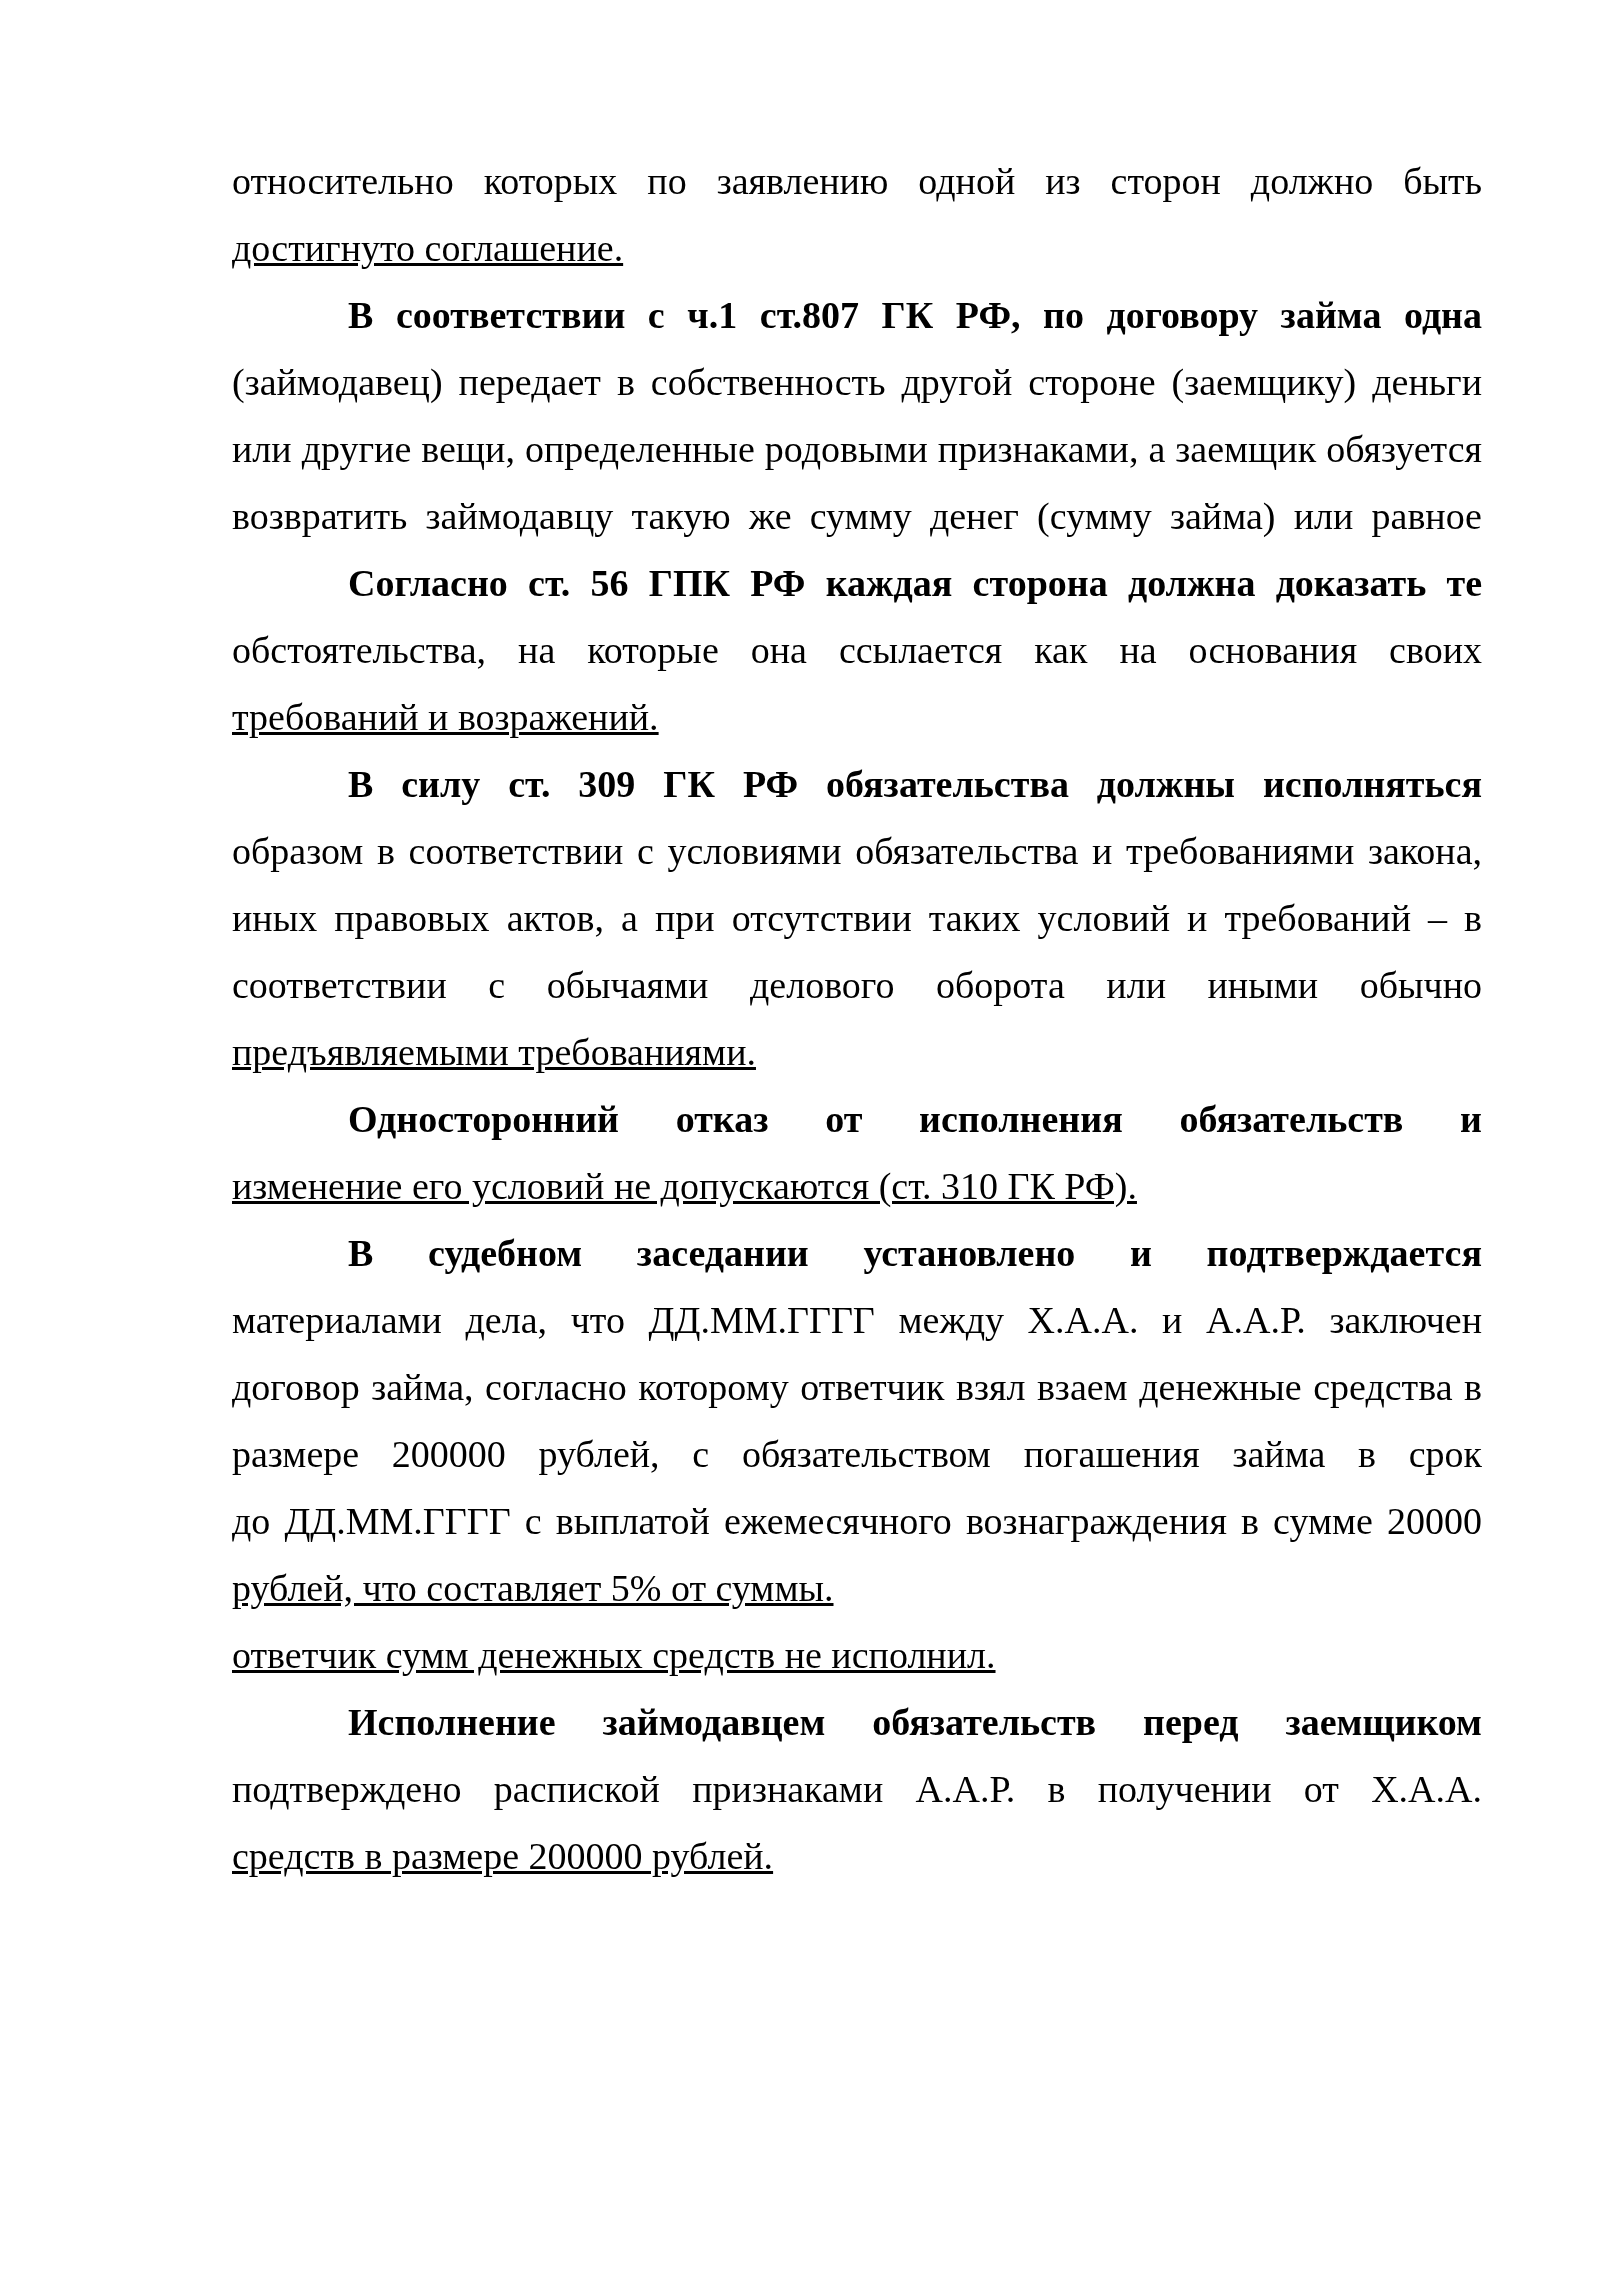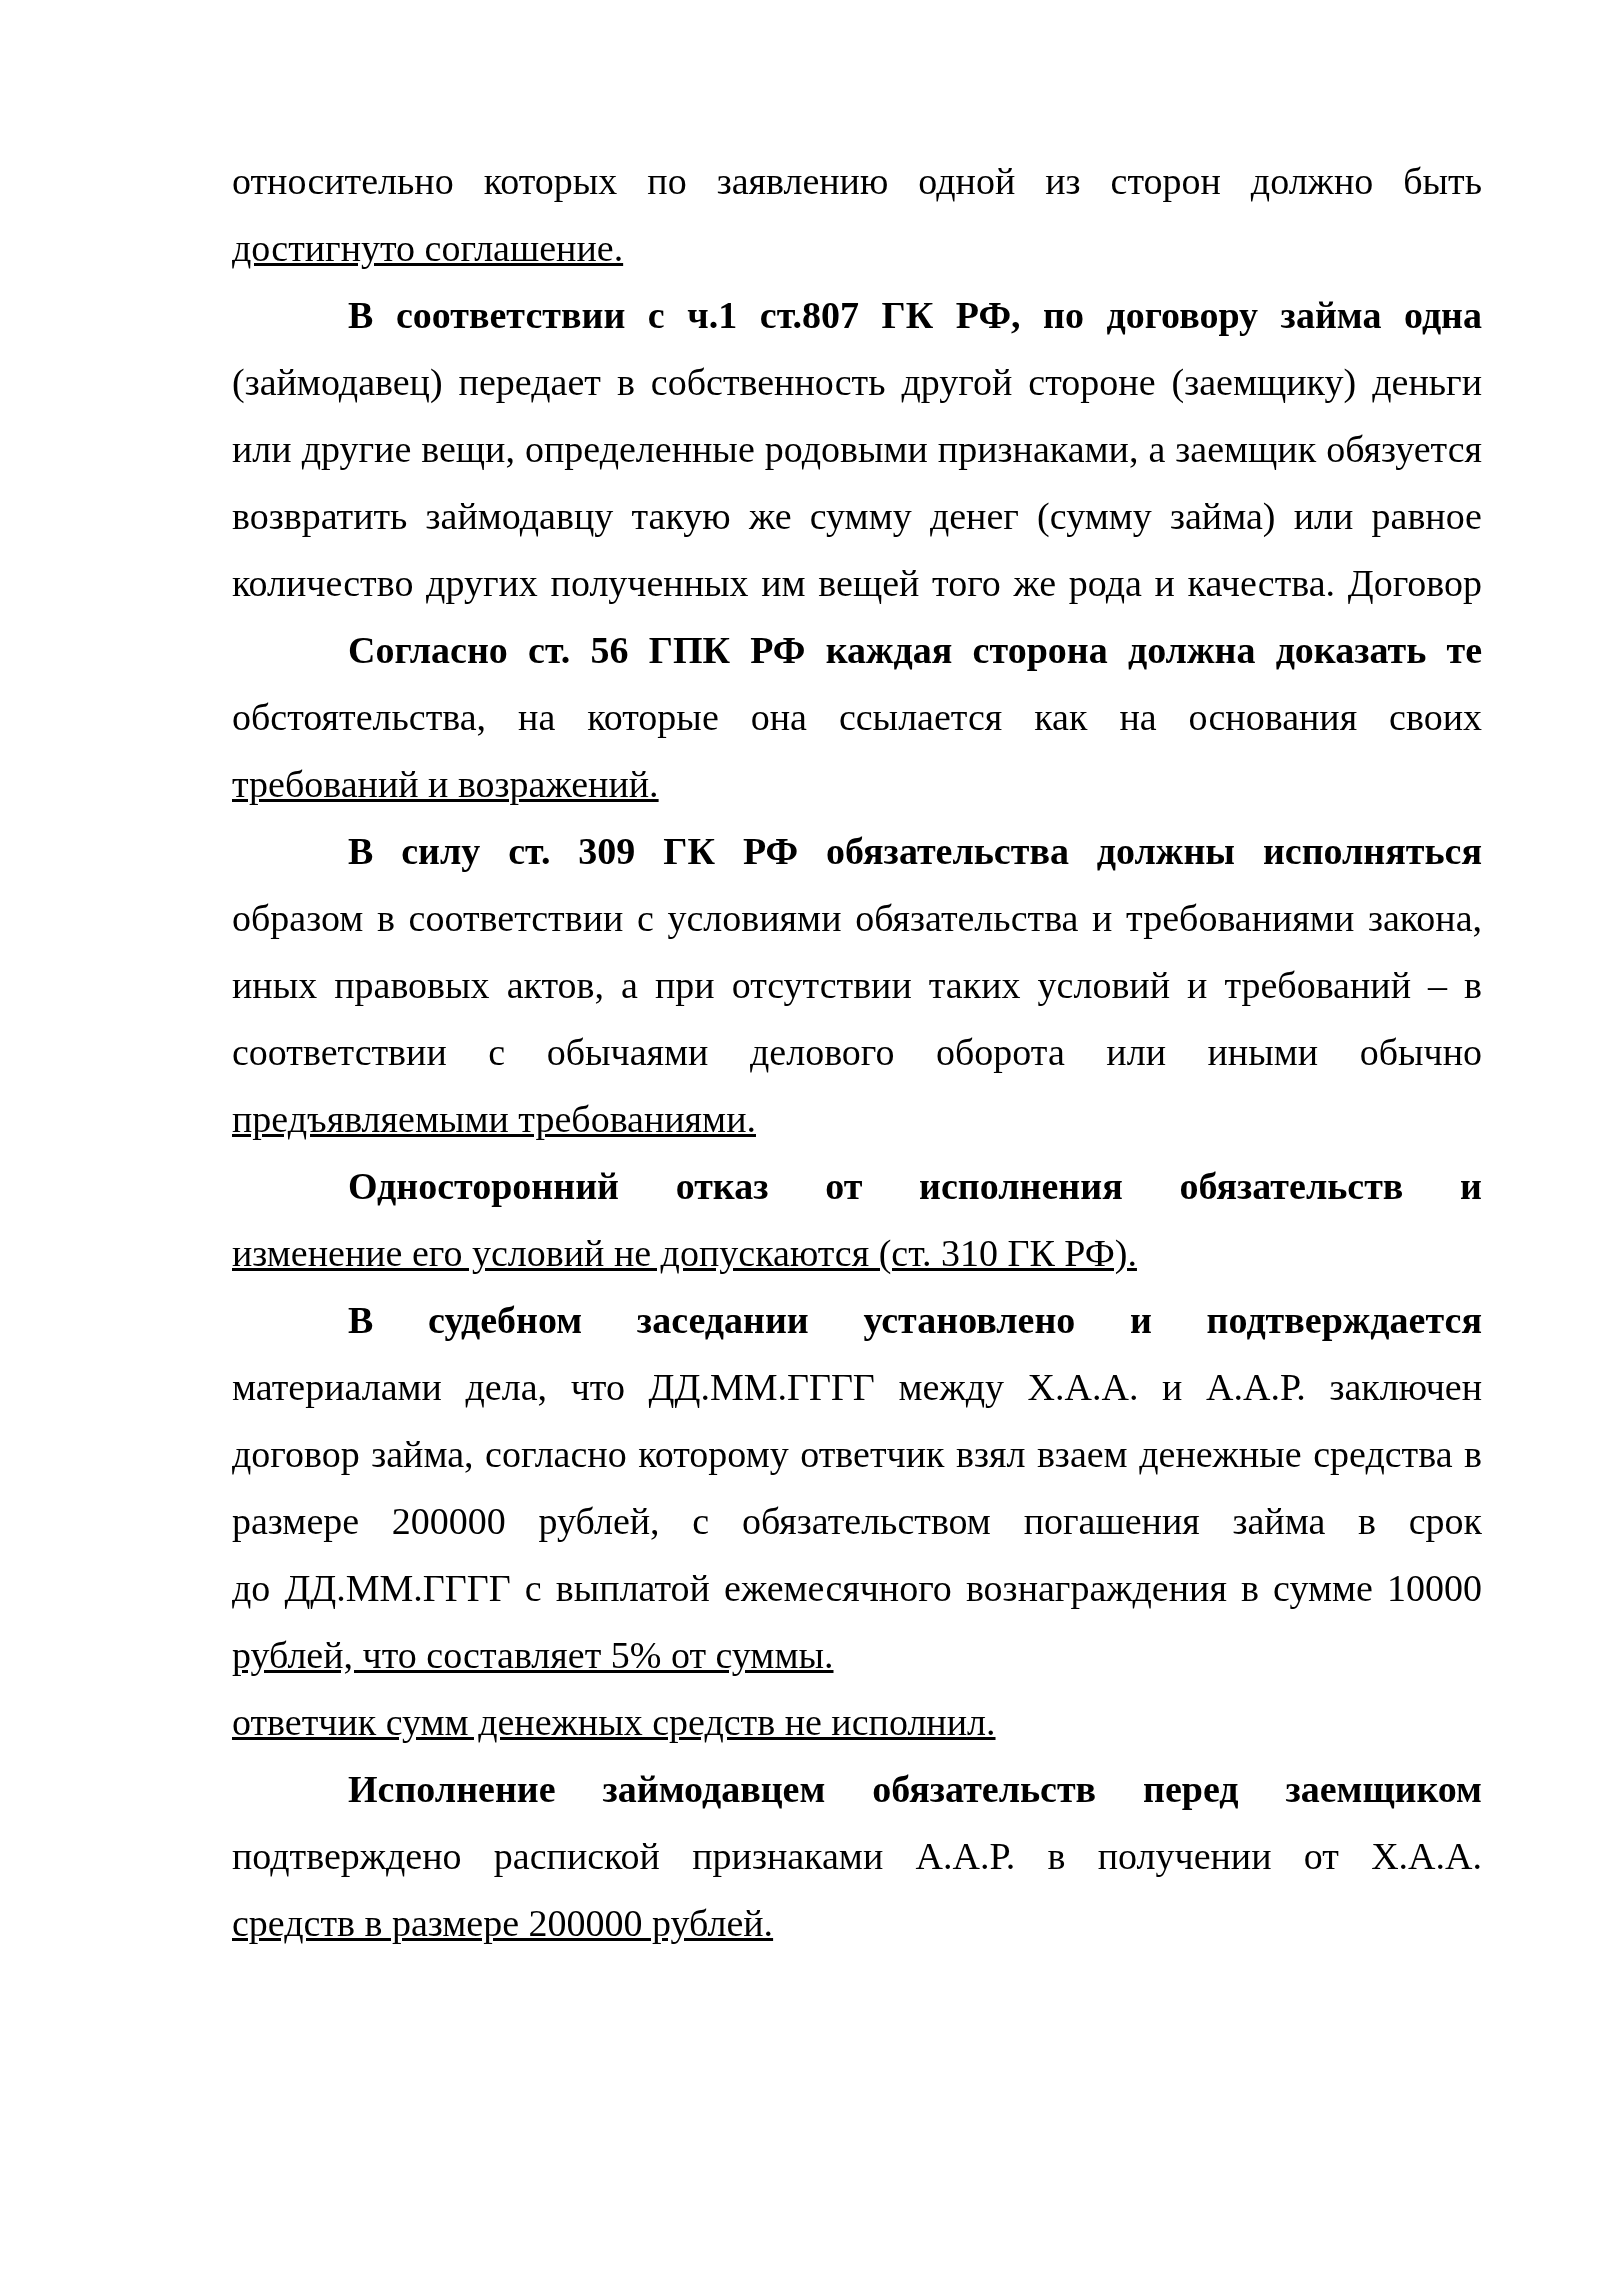--- a/index.html
+++ b/index.html
@@ -48,36 +48,35 @@
 <body>
 
 <div class="page">
   <div class="textblock">
       <div class="line">относительно которых по заявлению одной из сторон должно быть</div>
       <div class="line para-end">достигнуто соглашение.</div>
       <div class="line para-start">В соответствии с ч.1 ст.807 ГК РФ, по договору займа одна сторона</div>
       <div class="line">(займодавец) передает в собственность другой стороне (заемщику) деньги</div>
       <div class="line">или другие вещи, определенные родовыми признаками, а заемщик обязуется</div>
       <div class="line">возвратить займодавцу такую же сумму денег (сумму займа) или равное</div>
-      <div class="line">количество других полученных им вещей того же рода и качества. Договор</div>
       <div class="line para-start">Согласно ст. 56 ГПК РФ каждая сторона должна доказать те</div>
       <div class="line">обстоятельства, на которые она ссылается как на основания своих</div>
       <div class="line para-end">требований и возражений.</div>
       <div class="line para-start">В силу ст. 309 ГК РФ обязательства должны исполняться надлежащим</div>
       <div class="line">образом в соответствии с условиями обязательства и требованиями закона,</div>
       <div class="line">иных правовых актов, а при отсутствии таких условий и требований – в</div>
       <div class="line">соответствии с обычаями делового оборота или иными обычно</div>
       <div class="line para-end">предъявляемыми требованиями.</div>
       <div class="line para-start">Односторонний отказ от исполнения обязательств и одностороннее</div>
       <div class="line para-end">изменение его условий не допускаются (ст. 310 ГК РФ).</div>
       <div class="line para-start">В судебном заседании установлено и подтверждается письменными</div>
       <div class="line">материалами дела, что ДД.ММ.ГГГГ между Х.А.А. и А.А.Р. заключен</div>
       <div class="line">договор займа, согласно которому ответчик взял взаем денежные средства в</div>
       <div class="line">размере 200000 рублей, с обязательством погашения займа в срок</div>
-      <div class="line">до ДД.ММ.ГГГГ с выплатой ежемесячного вознаграждения в сумме 10000</div>
+      <div class="line">до ДД.ММ.ГГГГ с выплатой ежемесячного вознаграждения в сумме 20000</div>
       <div class="line para-end">рублей, что составляет 5% от суммы.</div>
       <div class="line para-end">ответчик сумм денежных средств не исполнил.</div>
       <div class="line para-start">Исполнение займодавцем обязательств перед заемщиком</div>
       <div class="line">подтверждено распиской признаками А.А.Р. в получении от Х.А.А. денежных</div>
       <div class="line para-end">средств в размере 200000 рублей.</div>
     </div>
 </div>
 
 
 </body></html>

